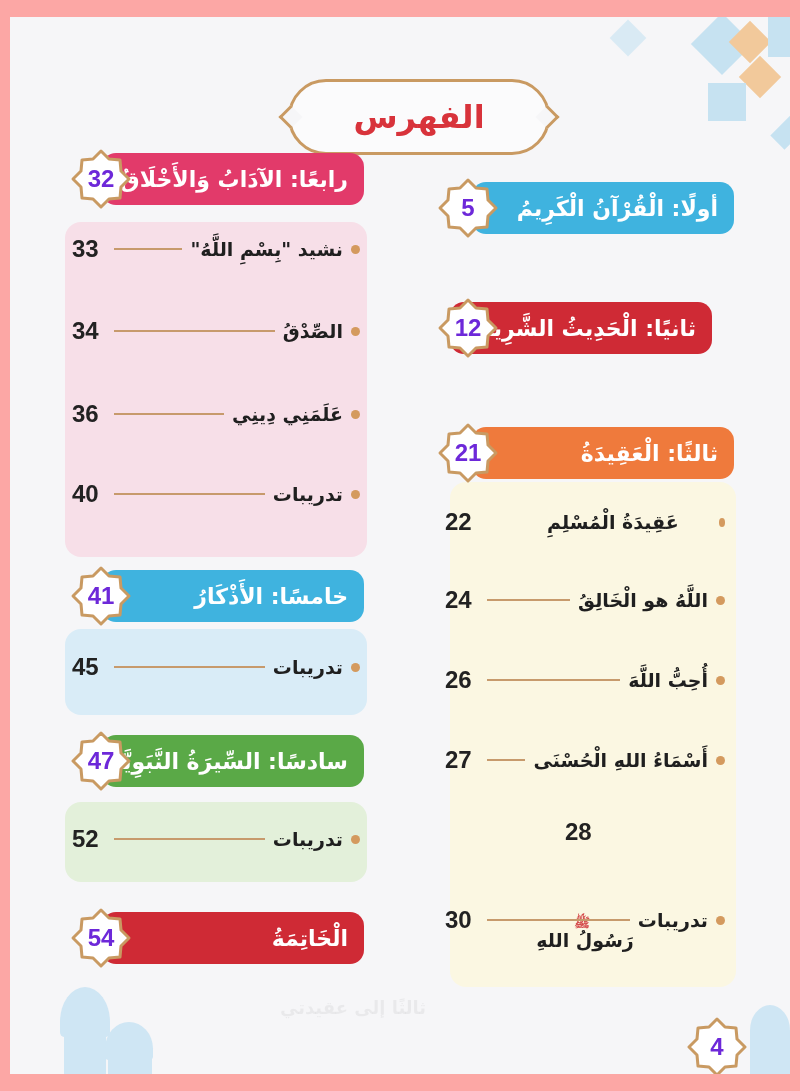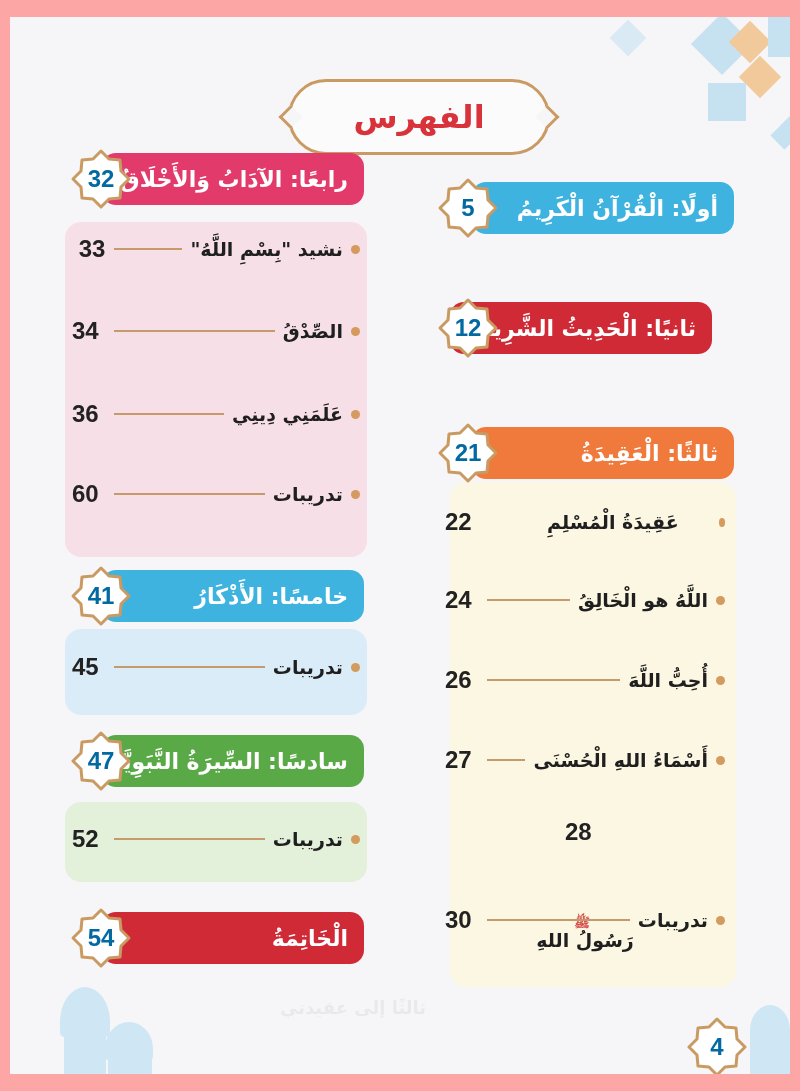--- a/index.html
+++ b/index.html
@@ -72,21 +72,21 @@
     position: absolute;
     width: 62px; height: 62px;
     display: flex; align-items: center; justify-content: center;
   }
   .badge svg { position: absolute; left: 0; top: 0; }
   .badge .num {
     position: relative;
     font-family: "Liberation Sans", sans-serif;
     font-weight: bold;
     font-size: 24px;
-    color: #0369a1;
+    color: #6d28d9;
   }
 
   
   .panel {
     position: absolute;
     border-radius: 16px;
   }
   .entry {
     position: absolute;
     display: flex; align-items: center;
@@ -238,40 +238,40 @@
   <div class="sec-header" style="left:92px;top:136px;width:262px;background:#e23a6a;">
     <span class="label">رابعًا: الآدَابُ وَالأَخْلَاقُ</span>
   </div>
   <div class="badge" style="left:60px;top:131px;">
     <svg width="62" height="62" viewBox="0 0 62 62">
         <polygon points="31,3 39,11 50,12 51,23 59,31 51,39 50,50 39,51 31,59 23,51 12,50 11,39 3,31 11,23 12,12 23,11" fill="#fff" stroke="#c99a62" stroke-width="3" stroke-linejoin="round"></polygon>
       </svg>
     <span class="num">32</span>
   </div>
 
-  <div class="entry" style="left:62px;top:215px;width:288px;text-align:center;">
+  <div class="entry" style="left:62px;top:215px;width:288px;">
     <span class="pg">33</span>
     <span class="line"></span>
     <span class="txt">نشيد "بِسْمِ اللَّهُ"</span>
     <span class="dot"></span>
   </div>
   <div class="entry" style="left:62px;top:297px;width:288px;">
     <span class="pg">34</span>
     <span class="line"></span>
     <span class="txt">الصِّدْقُ</span>
     <span class="dot"></span>
   </div>
   <div class="entry" style="left:62px;top:380px;width:288px;">
     <span class="pg">36</span>
     <span class="line"></span>
     <span class="txt">عَلَمَنِي دِينِي</span>
     <span class="dot"></span>
   </div>
   <div class="entry" style="left:62px;top:460px;width:288px;">
-    <span class="pg">60</span>
+    <span class="pg">40</span>
     <span class="line"></span>
     <span class="txt">تدريبات</span>
     <span class="dot"></span>
   </div>
 
   <div class="panel" style="left:55px;top:612px;width:302px;height:86px;background:#d9ecf7;"></div>
   <div class="sec-header" style="left:92px;top:553px;width:262px;background:#3fb3df;">
     <span class="label">خامسًا: الأَذْكَارُ</span>
   </div>
   <div class="badge" style="left:60px;top:548px;">

